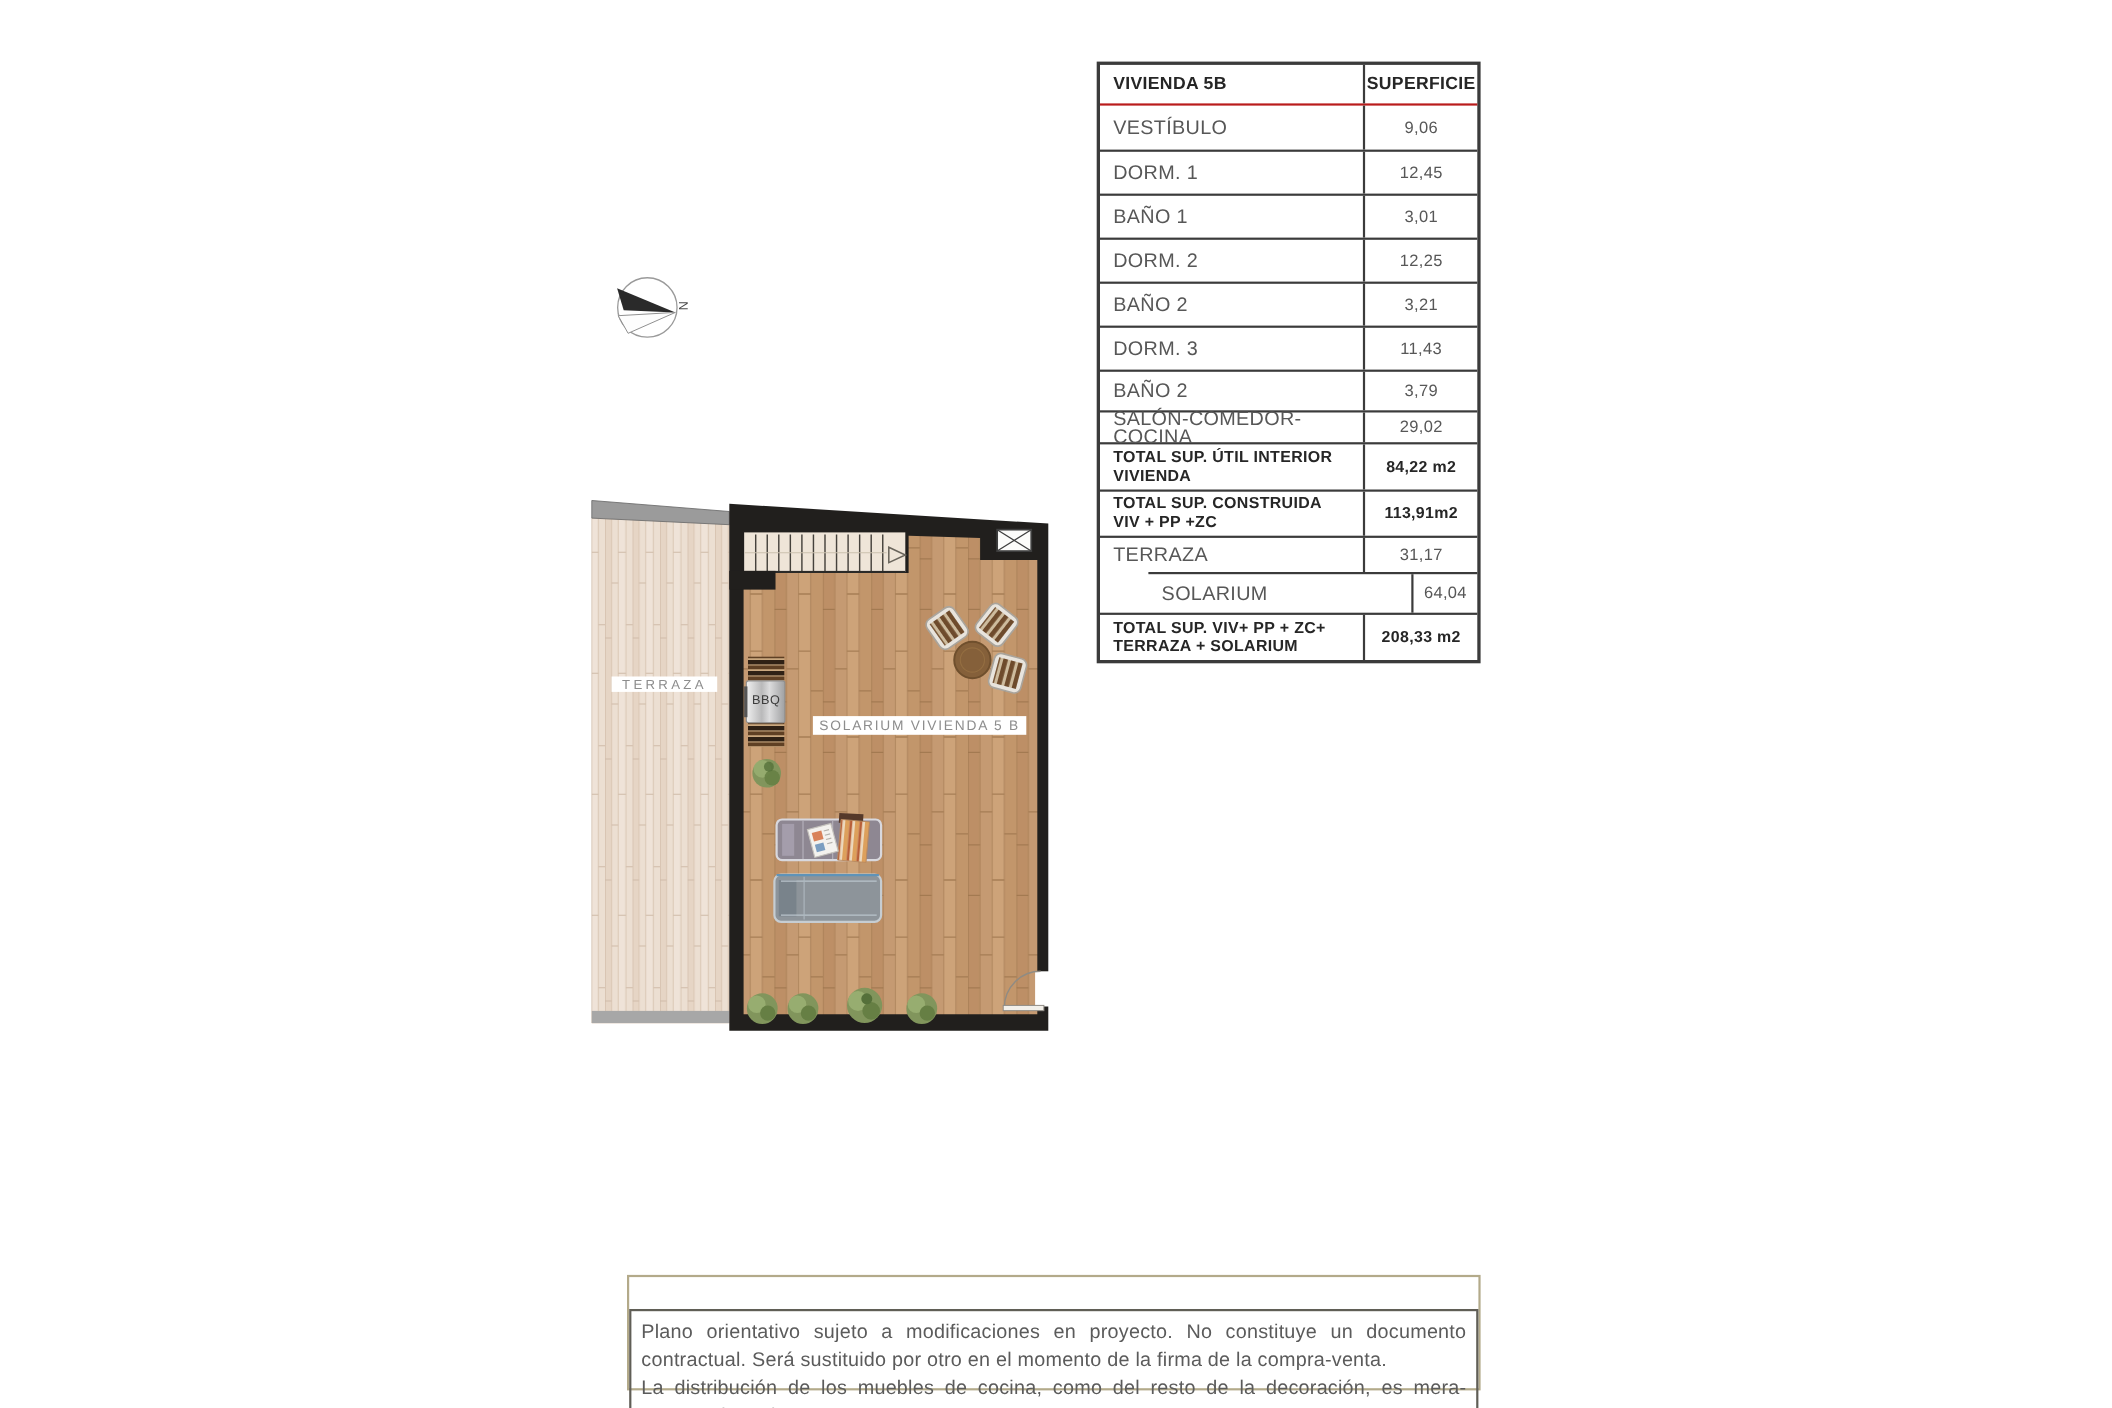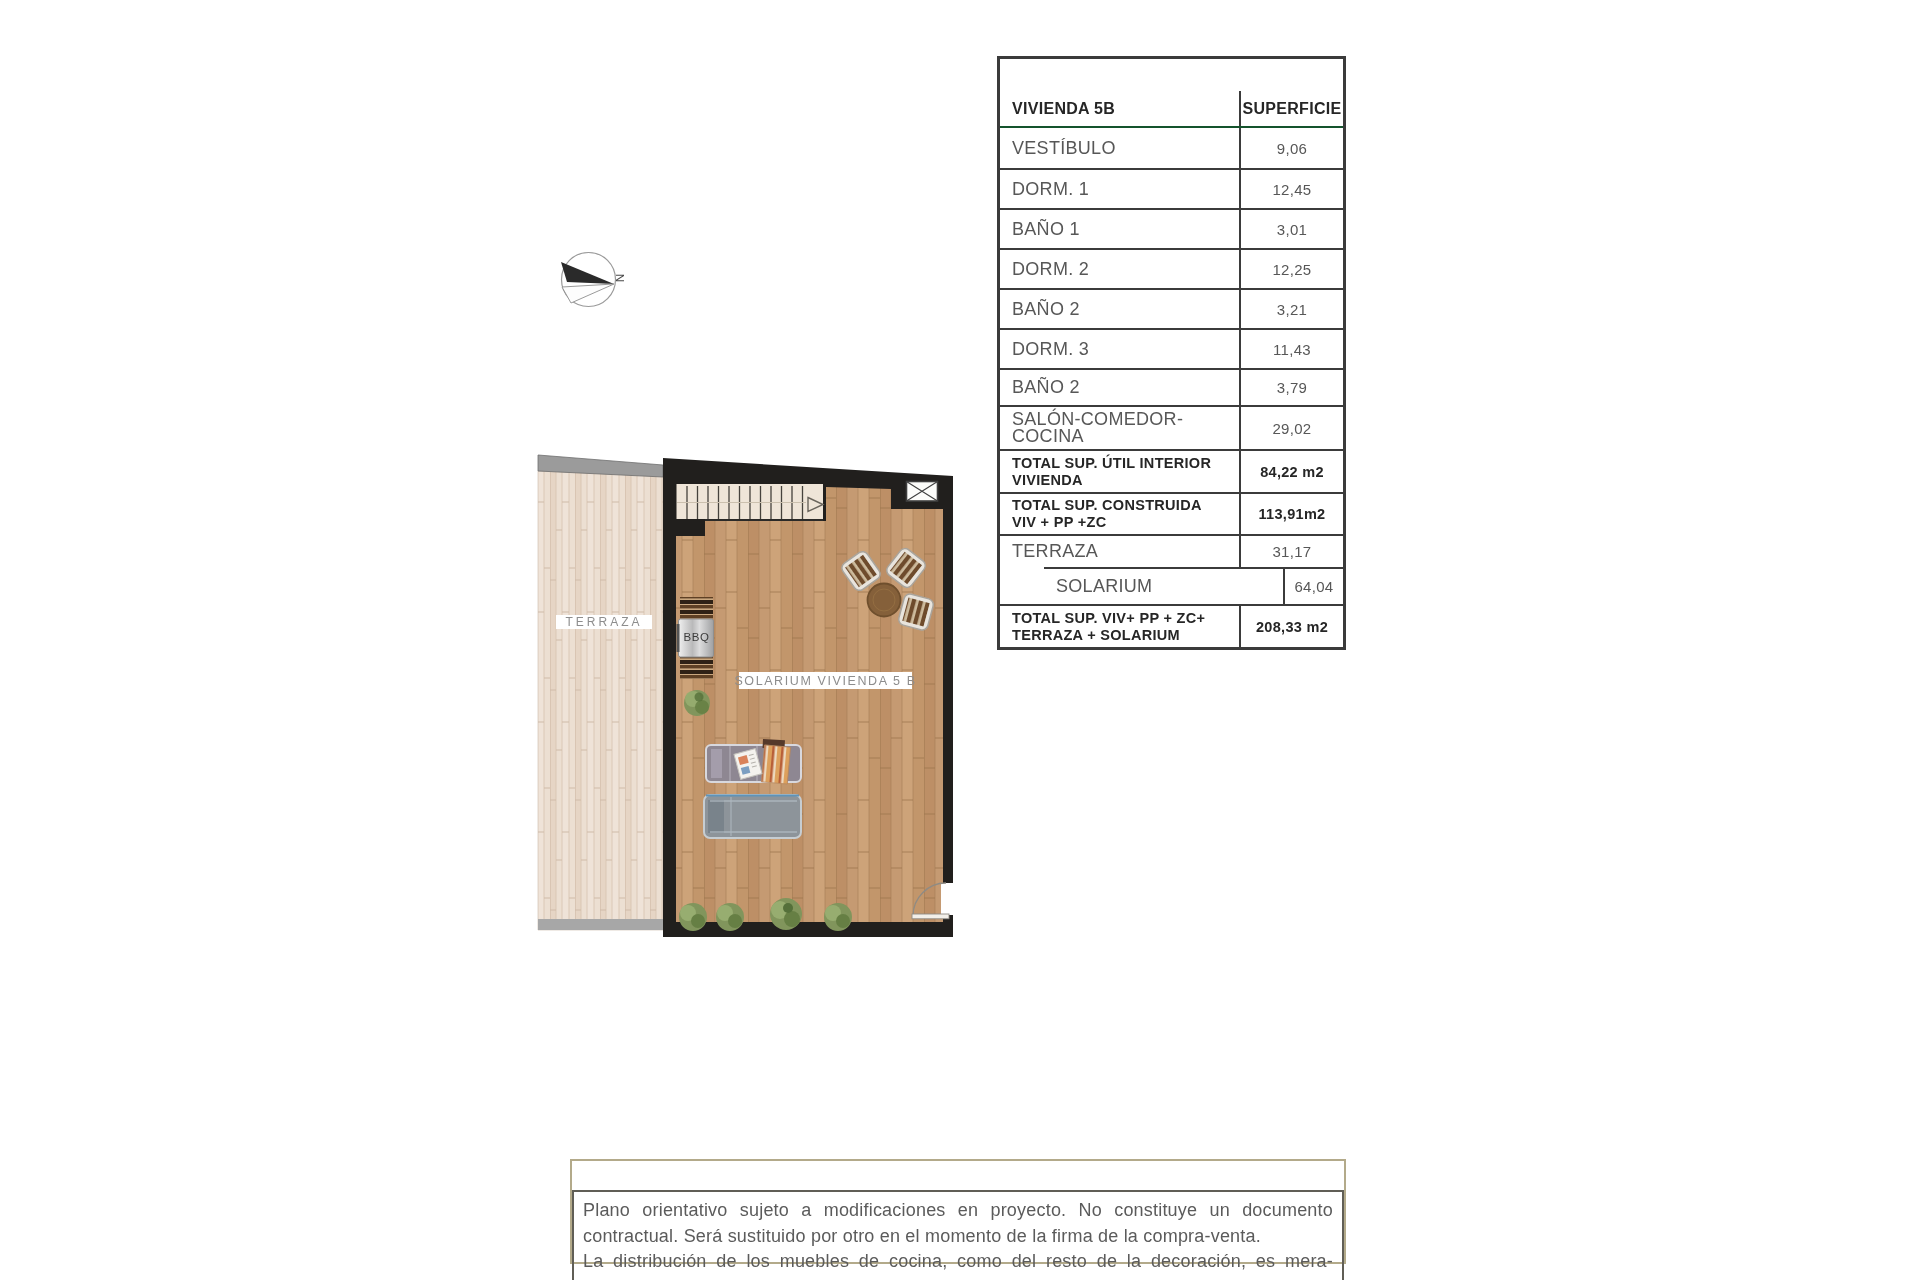--- a/index.html
+++ b/index.html
@@ -8,33 +8,33 @@
 
   
   .plan-svg{position:absolute;left:520px;top:238px;width:460px;height:722px;}
 
   
   .plan-label{position:absolute;background:#ffffff;color:#8d8d8d;
               display:flex;align-items:center;justify-content:center;
               white-space:nowrap;}
   .terraza-label{left:556px;top:615px;width:96px;height:14px;
                  font-size:12px;letter-spacing:3px;}
-  .solarium-label{left:739px;top:672px;width:173px;height:17px;
+  .solarium-label{left:739px;top:651px;width:194px;height:17px;
                   font-size:12.5px;letter-spacing:1.6px;}
   .bbq-label{left:680px;top:629px;width:33px;height:16px;
              background:transparent;color:#3c3c3c;font-size:11.5px;letter-spacing:.5px;}
   .compass-n{position:absolute;left:613px;top:271px;width:14px;height:14px;
              color:#4a4a4a;font-size:11.5px;transform:rotate(90deg);
              display:flex;align-items:center;justify-content:center;}
 
   
   .areas{position:absolute;left:997px;top:56px;width:349px;
          border:3px solid #3b3b3b;box-sizing:border-box;background:#fff;
          color:#575757;}
-  .t-head{display:flex;height:37px;border-bottom:2px solid #14532d;box-sizing:border-box;margin-top:32px;}
+  .t-head{display:flex;height:37px;border-bottom:2px solid #b91c1c;box-sizing:border-box;}
   .t-row{display:flex;box-sizing:border-box;}
   .t-row + .t-row{border-top:2px solid #3b3b3b;}
   .t-label{width:241px;border-right:2px solid #3b3b3b;box-sizing:border-box;
            display:flex;align-items:center;padding-left:12px;
            font-size:18px;letter-spacing:.3px;white-space:pre-line;line-height:17px;}
   .t-val{flex:1;display:flex;align-items:center;justify-content:center;
          font-size:15px;letter-spacing:.3px;}
   .t-head .t-label,.t-head .t-val{font-weight:bold;color:#262626;font-size:16px;}
   .t-row.bold .t-label,.t-row.bold .t-val{font-weight:bold;color:#262626;font-size:14.5px;}
 
@@ -237,21 +237,21 @@
         <div class="t-val">3,21</div>
       </div>
       <div class="t-row" style="height: 40px;">
         <div class="t-label">DORM. 3</div>
         <div class="t-val">11,43</div>
       </div>
       <div class="t-row" style="height: 37px;">
         <div class="t-label">BAÑO 2</div>
         <div class="t-val">3,79</div>
       </div>
-      <div class="t-row" style="height: 44px;">
+      <div class="t-row" style="height: 29px;">
         <div class="t-label">SALÓN-COMEDOR-COCINA</div>
         <div class="t-val">29,02</div>
       </div>
       <div class="t-row bold" style="height: 43px;">
         <div class="t-label">TOTAL SUP. ÚTIL INTERIOR
 VIVIENDA</div>
         <div class="t-val">84,22 m2</div>
       </div>
       <div class="t-row bold" style="height: 42px;">
         <div class="t-label">TOTAL SUP. CONSTRUIDA

